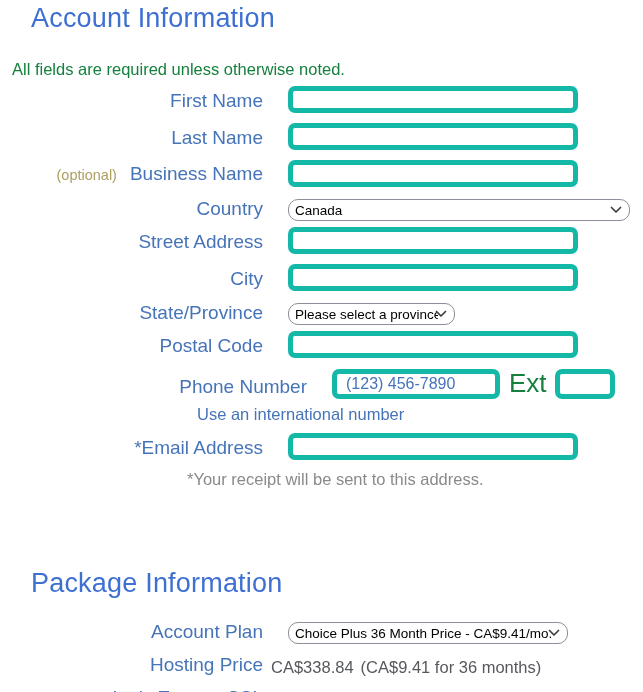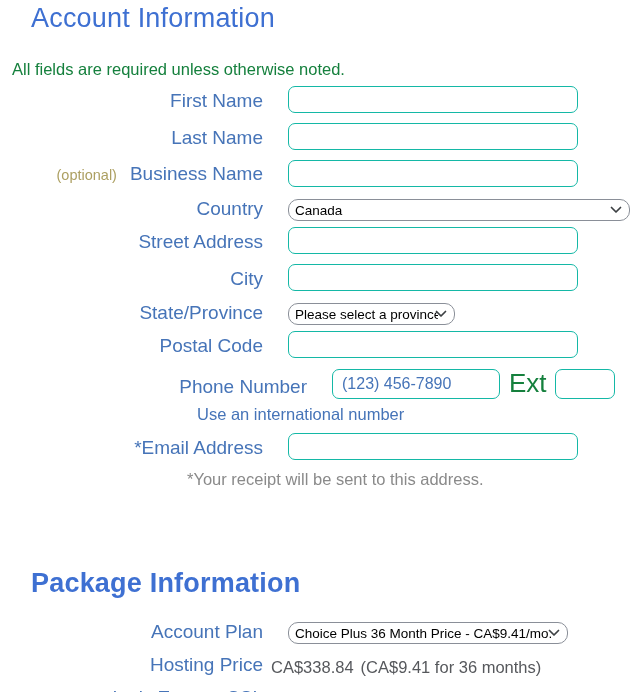--- a/index.html
+++ b/index.html
@@ -19,21 +19,21 @@
   .row{display:flex;align-items:flex-end;margin-bottom:10px;}
   .row-label{
     width:263px;flex-shrink:0;text-align:right;
     color:#4674b8;font-size:19px;font-weight:300;line-height:24px;
     white-space:nowrap;
   }
   .optional{color:#ac9f61;font-size:14.5px;margin-right:13px;}
   .field{margin-left:25px;display:flex;align-items:center;}
   .text-input{
     box-sizing:border-box;width:290px;height:27px;
-    border:1px solid #14b8a6;border-radius:7px;
+    border:5px solid #14b8a6;border-radius:7px;
     padding:0 9px;font-size:15px;color:#333;outline:none;
     font-family:"Liberation Sans","DejaVu Sans",sans-serif;
   }
   .text-input::placeholder{color:#4674b8;opacity:1;font-size:16px;}
   .phone-input{width:168px;height:30px;}
   .ext-input{width:60px;height:30px;}
   .ext-label{color:#15803d;font-size:26px;font-weight:300;margin:0 8px 0 9px;}
   .select-wrap{position:relative;display:inline-block;}
   select{
     -webkit-appearance:none;appearance:none;
@@ -47,21 +47,21 @@
   .row-phone{margin-bottom:6px;padding-left:44px;}
   .helper-link{
     color:#4674b8;font-size:16.5px;font-weight:300;
     margin:0 0 10px 197px;line-height:18px;display:inline-block;
     text-decoration:none;cursor:pointer;
   }
   .helper-note{
     color:#8a8a8a;font-size:16.5px;font-weight:300;
     margin:9px 0 0 187px;line-height:18px;
   }
-  .pkg-title{margin-top:77px;font-weight:bold;}
+  .pkg-title{margin-top:77px;}
   .pkg-rows{margin-top:21px;}
   .pkg-row{margin-bottom:9px;}
   .pkg-value{color:#56585c;font-size:16.5px;font-weight:300;margin-left:8px;}
   .pkg-value .detail{margin-left:7px;}
   .free{color:#4a4a4a;font-weight:700;font-size:16px;}
   .sep{color:#56585c;font-size:16.5px;margin:0 5px;}
   .terms-link{color:#3f74c8;font-size:16.5px;font-weight:300;text-decoration:none;cursor:pointer;}
   .country-select{width:342px;}
   .state-select{width:167px;}
   .plan-select{width:280px;}

